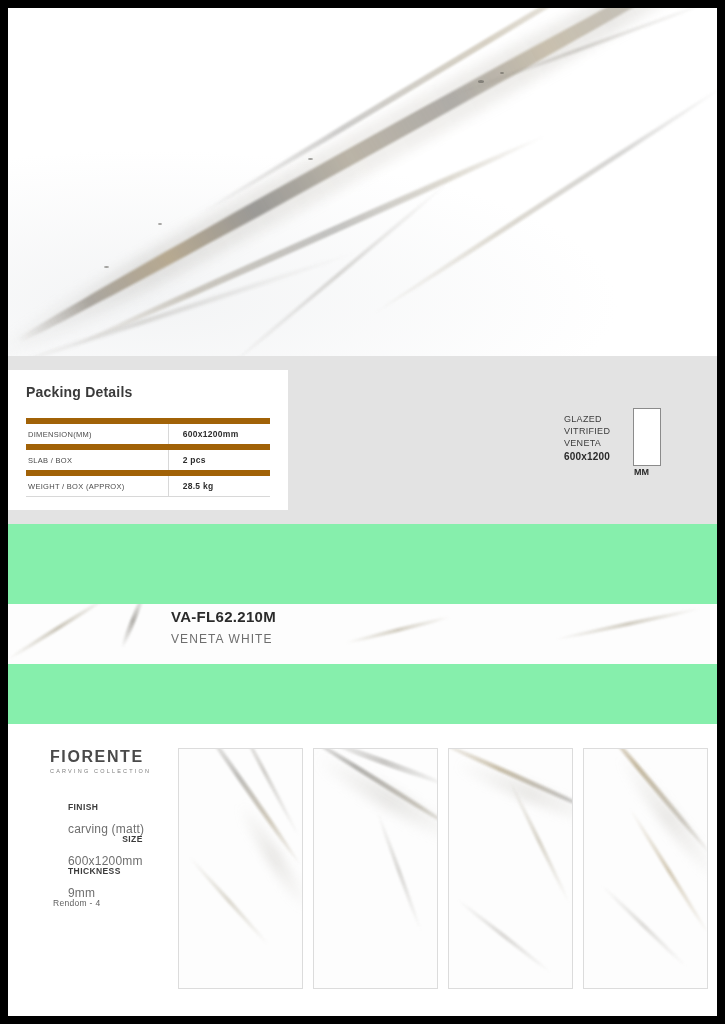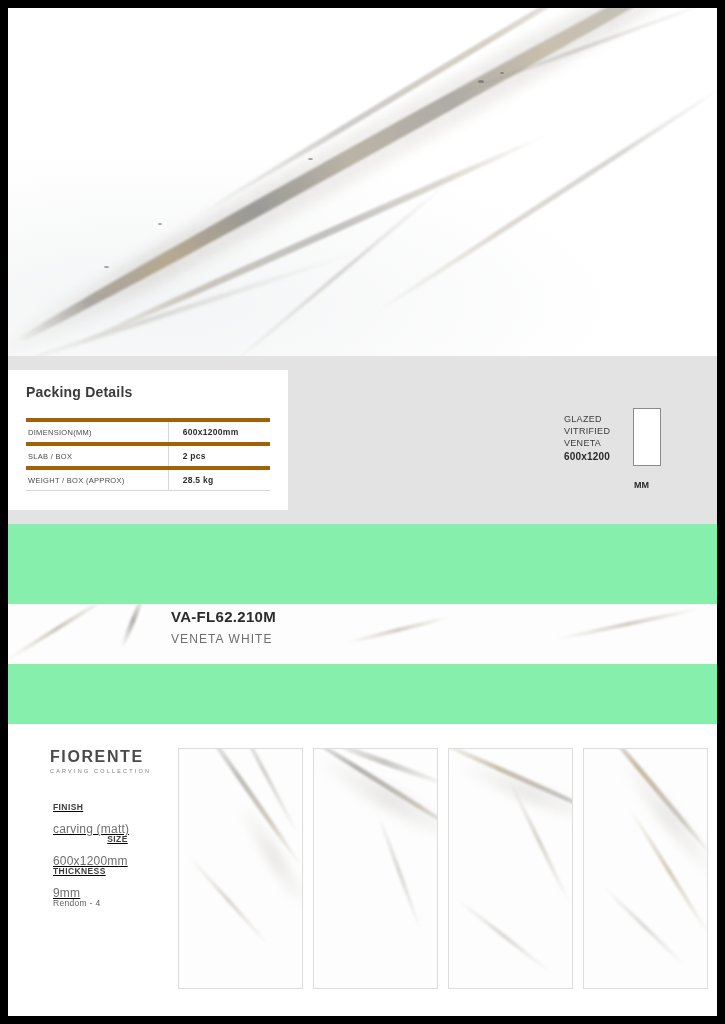--- a/index.html
+++ b/index.html
@@ -151,21 +151,21 @@
     letter-spacing: 0.2px;
   }
   .ptable {
     position: absolute;
     left: 18px;
     top: 48px;
     width: 244px;
     border-collapse: collapse;
   }
   .ptable td {
-    border-top: 4px solid #a16207;
+    border-top: 6px solid #a16207;
     padding: 5px 2px;
     font-size: 7.5px;
     color: #4a4a4a;
     letter-spacing: 0.3px;
     white-space: nowrap;
   }
   .ptable tr:last-child td { border-bottom: 1px solid #d8d8d8; }
   .ptable td.val {
     font-size: 8.5px;
     font-weight: bold;
@@ -198,21 +198,21 @@
     left: 69px;
     top: -6px;
     width: 26px;
     height: 56px;
     border: 1px solid #8b8b8b;
     background: #ffffff;
   }
   .mm-label {
     position: absolute;
     left: 70px;
-    top: 66px;
+    top: 53px;
     font-size: 9px;
     font-weight: bold;
     color: #2a2a2a;
   }
 
   
   .name-strip {
     position: absolute;
     left: 0;
     top: 516px;
@@ -269,22 +269,21 @@
     letter-spacing: 1.6px;
   }
   .brand-tag {
     margin-top: 2px;
     font-size: 5.5px;
     color: #7d7d7d;
     letter-spacing: 2.2px;
   }
   .spec {
     position: absolute;
-    left: 45px;
-    text-decoration: underline;
+    left: 60px;
   }
   .spec-label {
     font-size: 8.5px;
     font-weight: bold;
     color: #3b3b3b;
     letter-spacing: 0.4px;
   }
   .spec-value {
     font-size: 12px;
     color: #6f6f6f;

